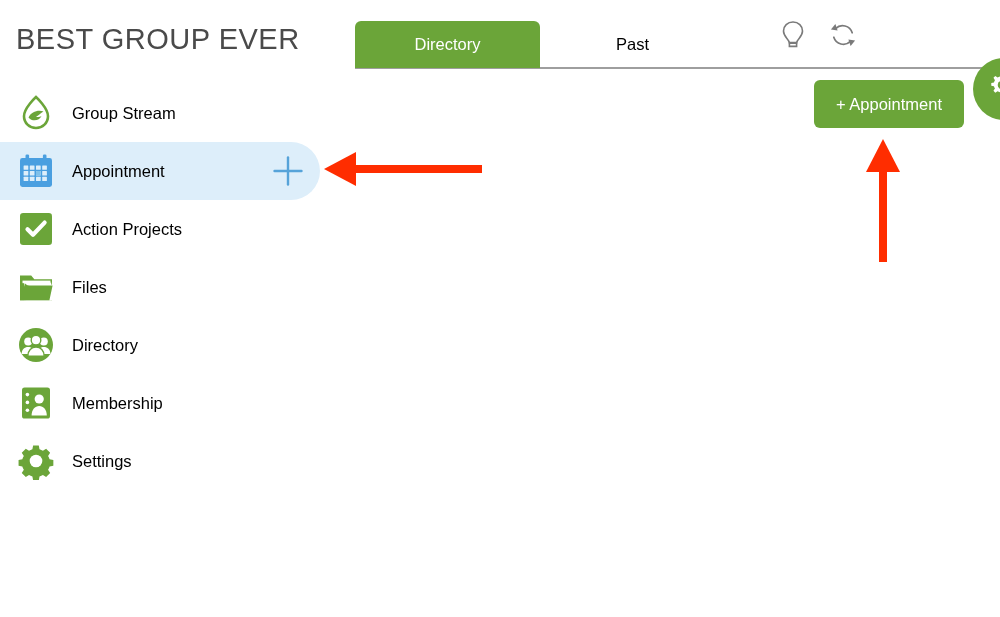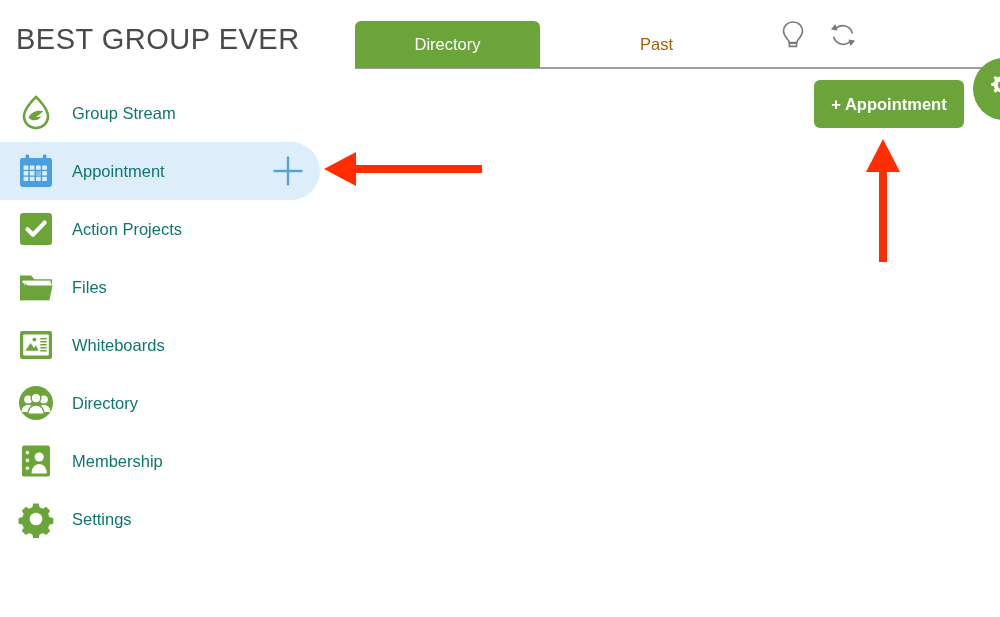--- a/index.html
+++ b/index.html
@@ -68,22 +68,21 @@
     width: 185px;
     background: #6ba539;
     color: #ffffff;
     border-radius: 6px 6px 0 0;
     z-index: 2;
   }
   .tab.inactive {
     left: 185px;
     width: 185px;
     background: transparent;
-    color: #a16207;
-    margin-left: 24px;
+    color: #000000;
   }
 
   
   #topbar-actions {
     position: absolute;
     right: 46px;
     top: 20px;
     display: flex;
     align-items: center;
     gap: 20px;
@@ -125,21 +124,20 @@
     border-radius: 6px;
     border: none;
     color: #ffffff;
     font-size: 16.5px;
     font-family: "Liberation Sans", sans-serif;
     cursor: pointer;
     display: flex;
     align-items: center;
     justify-content: center;
     padding: 0;
-    font-weight: bold;
   }
 
   
   #sidebar {
     position: absolute;
     left: 0px;
     top: 84px;
     width: 330px;
   }
   .nav-item {
@@ -163,21 +161,21 @@
     width: 42px;
     height: 42px;
     display: flex;
     align-items: center;
     justify-content: center;
   }
   .nav-label {
     position: absolute;
     left: 72px;
     font-size: 16.5px;
-    color: #0f766e;
+    color: #000000;
     white-space: nowrap;
   }
   .nav-plus {
     position: absolute;
     left: 270px;
     top: 50%;
     transform: translateY(-50%);
     width: 36px;
     height: 36px;
     display: flex;
@@ -319,38 +317,20 @@
           <path d="M3 6.5 h11.2 l3.1 3.8 H35 v21 H3 Z" fill="#6ba539"></path>
           <path d="M5.5 11.6 h28 v2.6 h-28 Z" fill="#ffffff"></path>
           <path d="M7.2 13.6 h27 v17.7 h-27 Z" fill="#ffffff"></path>
           <path d="M9.2 15.6 h26 v15.7 h-26 Z" fill="#ffffff"></path>
           <path d="M8.0 14.6 C8.0 14.6 9.6 16.6 12.6 16.6 H35.6 L32.4 31.3 H3 Z" fill="#6ba539"></path>
         </svg>
       </span>
       <span class="nav-label">Files</span>
     </div>
 
-    <div class="nav-item">
-      <span class="nav-icon">
-        <svg width="36" height="34" viewBox="0 0 36 34" aria-hidden="true">
-          <rect x="2" y="3" width="32" height="28" rx="2.2" fill="#6ba539"></rect>
-          <rect x="5.2" y="6.6" width="25.6" height="20.8" rx="1" fill="#ffffff"></rect>
-          <path d="M7.4 22.8 L12.6 15.0 L16.0 20.0 L18.2 17.2 L20.4 22.8 Z" fill="#6ba539"></path>
-          <circle cx="16.4" cy="11.6" r="1.9" fill="#6ba539"></circle>
-          <g fill="#6ba539">
-            <rect x="22.3" y="10.0" width="6.4" height="1.5"></rect>
-            <rect x="22.3" y="13.0" width="6.4" height="1.5"></rect>
-            <rect x="22.3" y="16.0" width="6.4" height="1.5"></rect>
-            <rect x="22.3" y="19.0" width="6.4" height="1.5"></rect>
-            <rect x="22.3" y="22.0" width="6.4" height="1.5"></rect>
-          </g>
-        </svg>
-      </span>
-      <span class="nav-label">Whiteboards</span>
-    </div>
 
     <div class="nav-item">
       <span class="nav-icon">
         <svg width="38" height="38" viewBox="0 0 38 38" aria-hidden="true">
           <circle cx="19" cy="19" r="17" fill="#6ba539"></circle>
           <circle cx="11.2" cy="15.4" r="4.0" fill="#ffffff"></circle>
           <path d="M4.6 28 C4.6 23.6 7.6 21.0 11.2 21.0 C14.8 21.0 17.8 23.6 17.8 28 Z" fill="#ffffff"></path>
           <circle cx="26.8" cy="15.4" r="4.0" fill="#ffffff"></circle>
           <path d="M20.2 28 C20.2 23.6 23.2 21.0 26.8 21.0 C30.4 21.0 33.4 23.6 33.4 28 Z" fill="#ffffff"></path>
           <circle cx="19" cy="14.2" r="4.8" fill="#ffffff" stroke="#6ba539" stroke-width="1.4"></circle>

